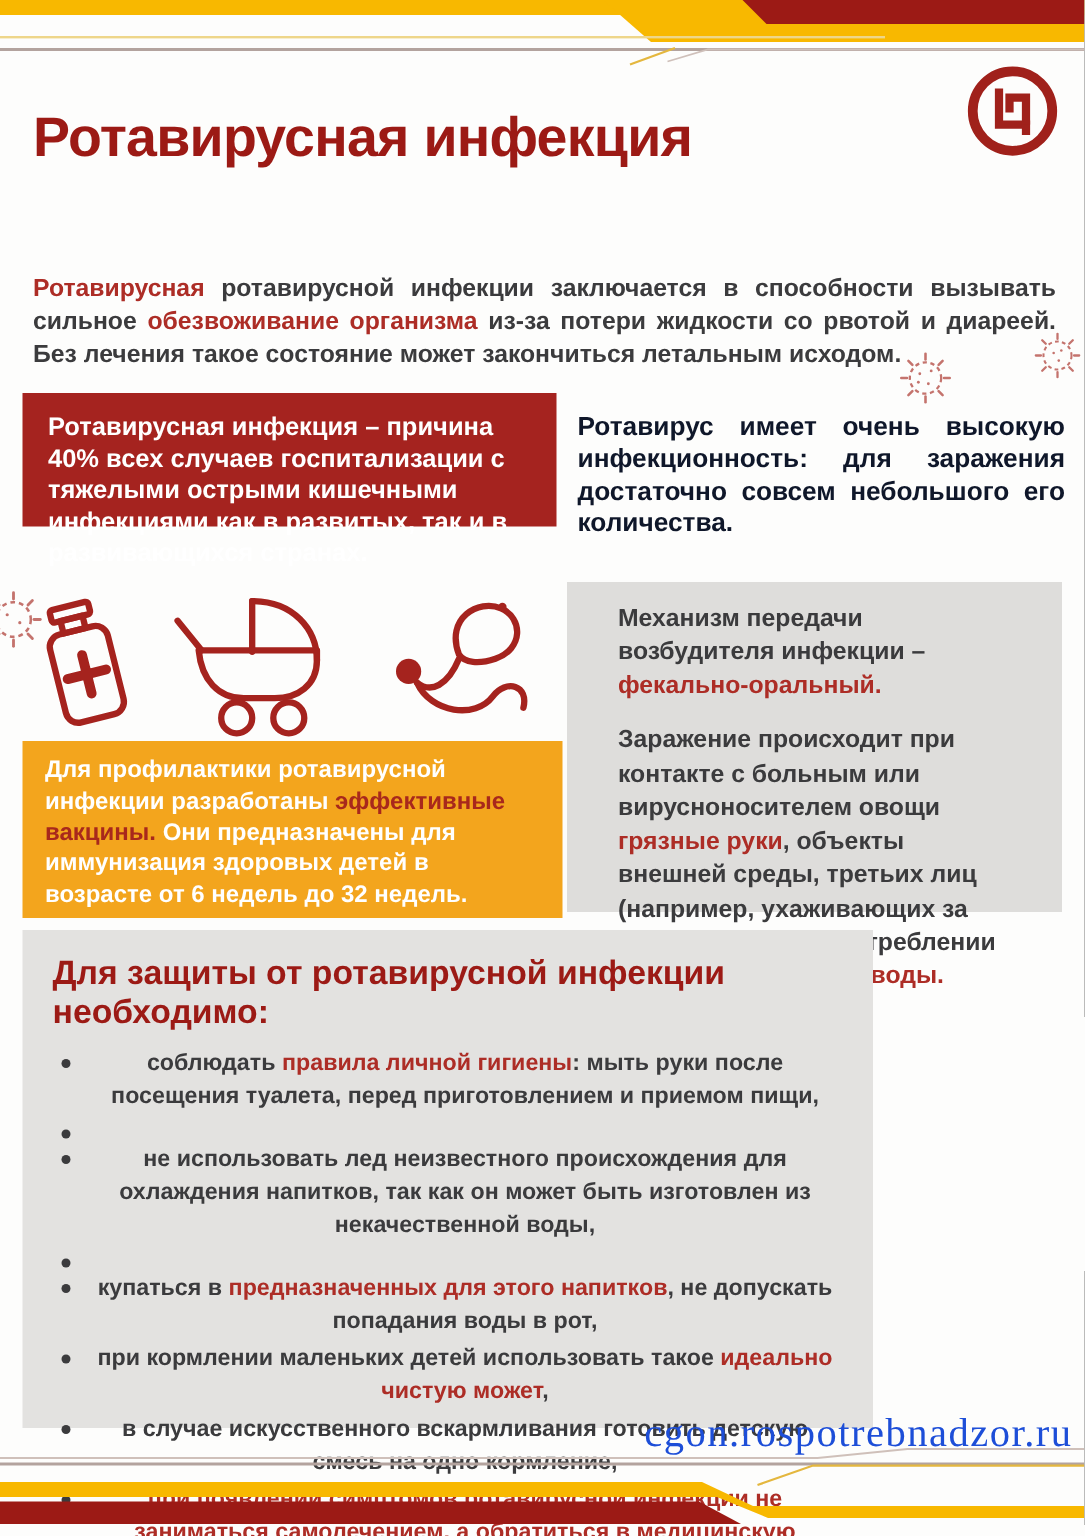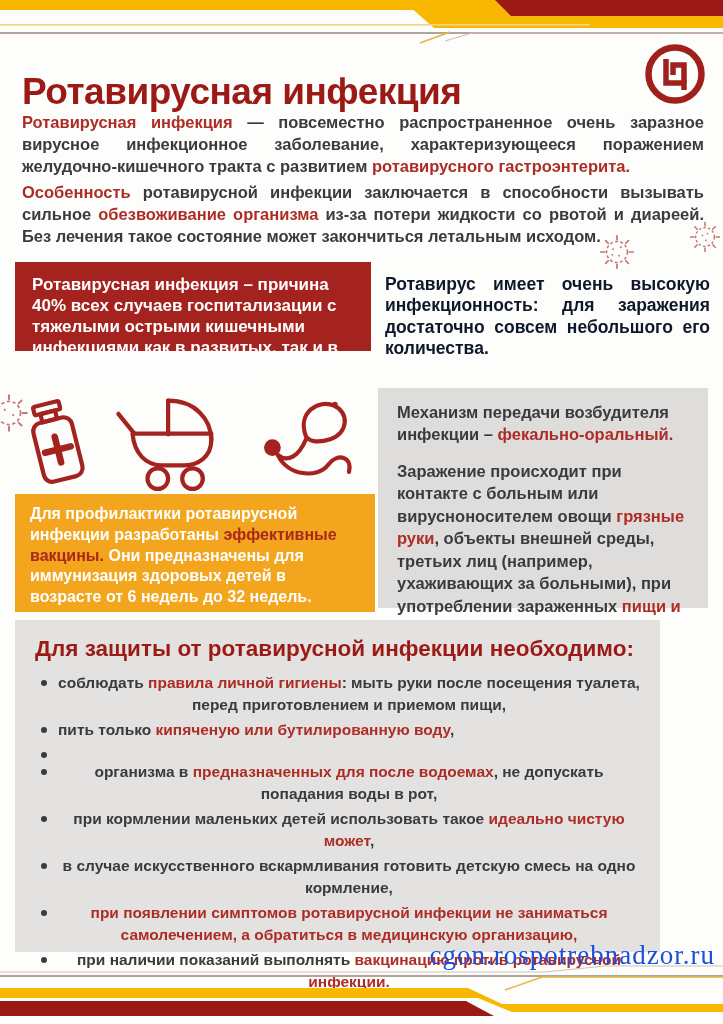--- a/index.html
+++ b/index.html
@@ -40,27 +40,27 @@
   }
   .vaccine-box .seg-w{color:#ffffff;}
   .vaccine-box .seg-r{color:#a8281c;}
   
   .infectivity{
     left:385px;top:274px;width:325px;margin:0;text-align:justify;
     font-size:17.5px;line-height:1.22;color:#0f172a;
   }
   .transmission-box{
     left:378px;top:388px;width:330px;height:220px;box-sizing:border-box;
-    background:#dedddb;padding:13px 19px;font-size:16.5px;line-height:1.36;
+    background:#dedddb;padding:13px 34px;font-size:16.5px;line-height:1.36;
   }
   .transmission-box p{margin:0 0 14px 0;}
   .transmission-box p:last-child{margin:0;}
   
   .protection-panel{
-    left:15px;top:620px;width:645px;height:332px;box-sizing:border-box;
+    left:15px;top:620px;width:567px;height:332px;box-sizing:border-box;
     background:#e3e2e0;padding:16px 20px 10px 20px;
   }
   .protection-heading{margin:0 0 10px 0;font-size:22.5px;color:#9c1a15;}
   .protection-list{list-style:none;margin:0;padding:0 0 0 6px;text-align:center;}
   .pitem{display:flex;gap:11px;margin-bottom:3px;font-size:15.5px;line-height:1.42;}
   .dot{flex:none;width:6px;height:6px;border-radius:50%;background:#3b3b3d;margin-top:8px;}
   
   .watermark{
     right:8px;top:940px;font-family:"Liberation Serif","DejaVu Serif",serif;
     font-weight:400;font-size:27px;color:#1d4ed8;letter-spacing:1px;text-align:right;
@@ -83,22 +83,21 @@
   </svg>
 
   <svg class="abs logo" viewBox="0 0 64 64">
     <circle cx="32" cy="32" r="26.5" fill="none" stroke="#A0211B" stroke-width="6.5"></circle>
     <path d="M23 17 V41 H41 V48" fill="none" stroke="#A0211B" stroke-width="5.5"></path>
     <path d="M41 41 V23 H30 V33" fill="none" stroke="#A0211B" stroke-width="5.5"></path>
   </svg>
 
   <h1 class="abs page-title">Ротавирусная инфекция</h1>
 
-  <p class="abs para para-1"><span class="seg-r">Ротавирусная инфекция</span><span class="seg-d"> — повсеместно распространенное очень заразное вирусное инфекционное заболевание, характеризующееся поражением желудочно-кишечного тракта с развитием </span><span class="seg-r">ротавирусного гастроэнтерита.</span></p>
-  <p class="abs para para-2"><span class="seg-r">Особенность</span><span class="seg-d"> ротавирусной инфекции заключается в способности вызывать сильное </span><span class="seg-r">обезвоживание организма</span><span class="seg-d"> из-за потери жидкости со рвотой и диареей. Без лечения такое состояние может закончиться летальным исходом.</span></p>
+  <p class="abs para para-2"><span class="seg-r">Ротавирусная</span><span class="seg-d"> ротавирусной инфекции заключается в способности вызывать сильное </span><span class="seg-r">обезвоживание организма</span><span class="seg-d"> из-за потери жидкости со рвотой и диареей. Без лечения такое состояние может закончиться летальным исходом.</span></p>
 
   <svg class="abs virus" style="left:598px;top:233px" width="38" height="38" viewBox="0 0 40 40">
     <circle cx="20" cy="20" r="11" fill="none" stroke="#C4736D" stroke-width="1.6" stroke-dasharray="3 2.5"></circle>
     <g stroke="#C4736D" stroke-width="1.8" stroke-linecap="round">
       <line x1="33" y1="20" x2="37" y2="20"></line>
         <line x1="29.2" y1="29.2" x2="32" y2="32"></line>
       <line x1="20" y1="33" x2="20" y2="37"></line>
         <line x1="10.8" y1="29.2" x2="8" y2="32"></line>
       <line x1="7" y1="20" x2="3" y2="20"></line>
         <line x1="10.8" y1="10.8" x2="8" y2="8"></line>
@@ -191,28 +190,31 @@
 
   <div class="abs protection-panel">
     <h2 class="protection-heading">Для защиты от ротавирусной инфекции необходимо:</h2>
     <ul class="protection-list">
       <li class="pitem">
           <span class="dot"></span>
           <span><span class="seg-d">соблюдать </span><span class="seg-r">правила личной гигиены</span><span class="seg-d">: мыть руки после посещения туалета, перед приготовлением и приемом пищи,</span></span>
         </li>
       <li class="pitem">
           <span class="dot"></span>
-          <span><span class="seg-d">пить только </span><span class="seg-r">кипяченую или бутилированную воду</span><span class="seg-d">,</span></span>
-        </li>
-      <li class="pitem">
-          <span class="dot"></span>
-        </li>
-      <li class="pitem">
-          <span class="dot"></span>
-          <span><span class="seg-d">организма в </span><span class="seg-r">предназначенных для после водоемах</span><span class="seg-d">, не допускать попадания воды в рот,</span></span>
+        </li>
+      <li class="pitem">
+          <span class="dot"></span>
+          <span><span class="seg-d">не использовать лед неизвестного происхождения для охлаждения напитков, так как он может быть изготовлен из некачественной воды,</span></span>
+        </li>
+      <li class="pitem">
+          <span class="dot"></span>
+        </li>
+      <li class="pitem">
+          <span class="dot"></span>
+          <span><span class="seg-d">купаться в </span><span class="seg-r">предназначенных для этого напитков</span><span class="seg-d">, не допускать попадания воды в рот,</span></span>
         </li>
       <li class="pitem">
           <span class="dot"></span>
           <span><span class="seg-d">при кормлении маленьких детей использовать такое </span><span class="seg-r">идеально чистую может</span><span class="seg-d">,</span></span>
         </li>
       <li class="pitem">
           <span class="dot"></span>
           <span><span class="seg-d">в случае искусственного вскармливания готовить детскую смесь на одно кормление,</span></span>
         </li>
       <li class="pitem">

